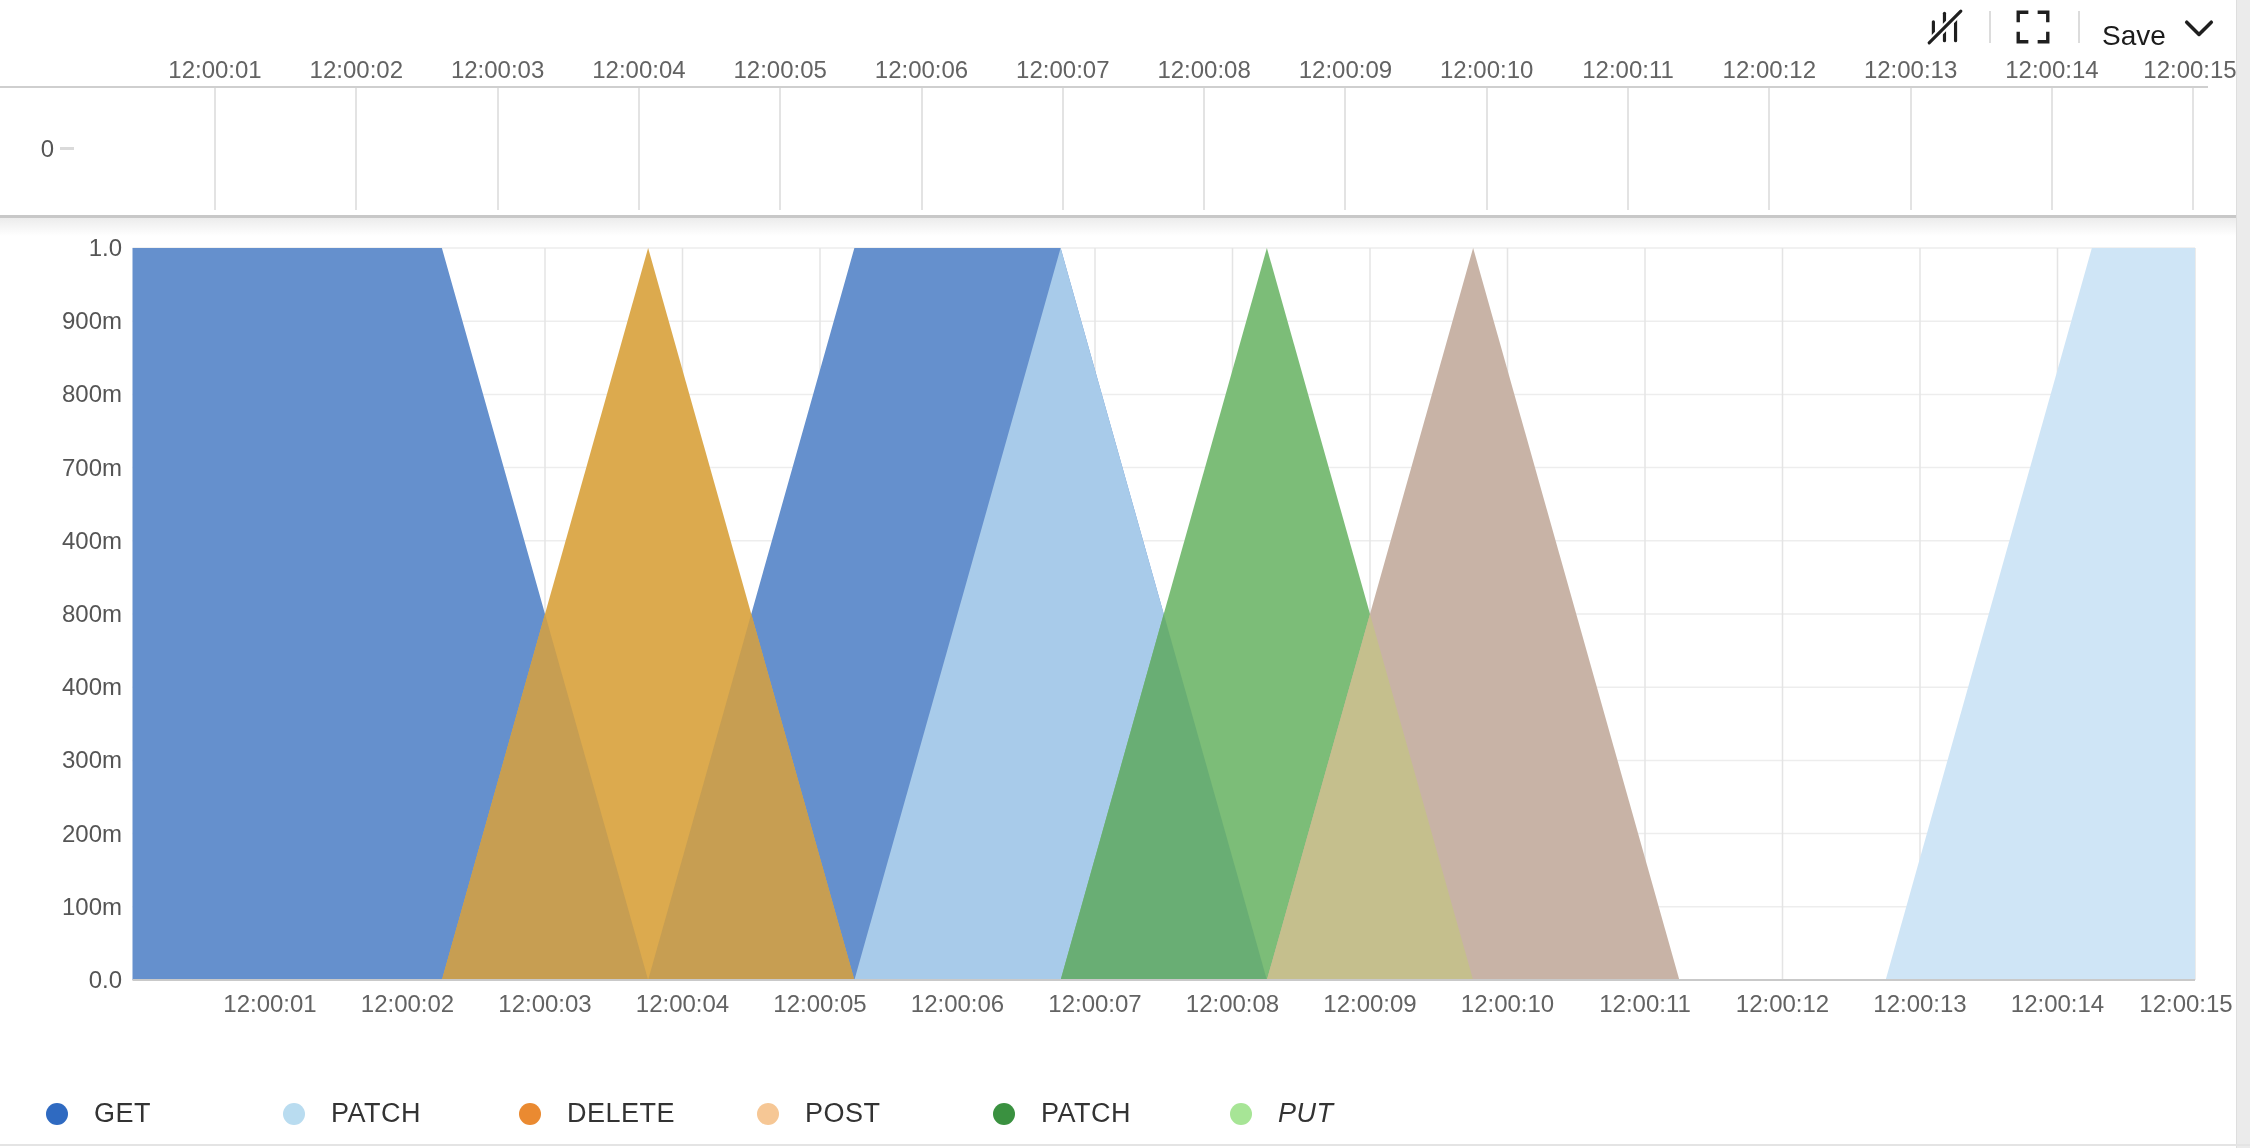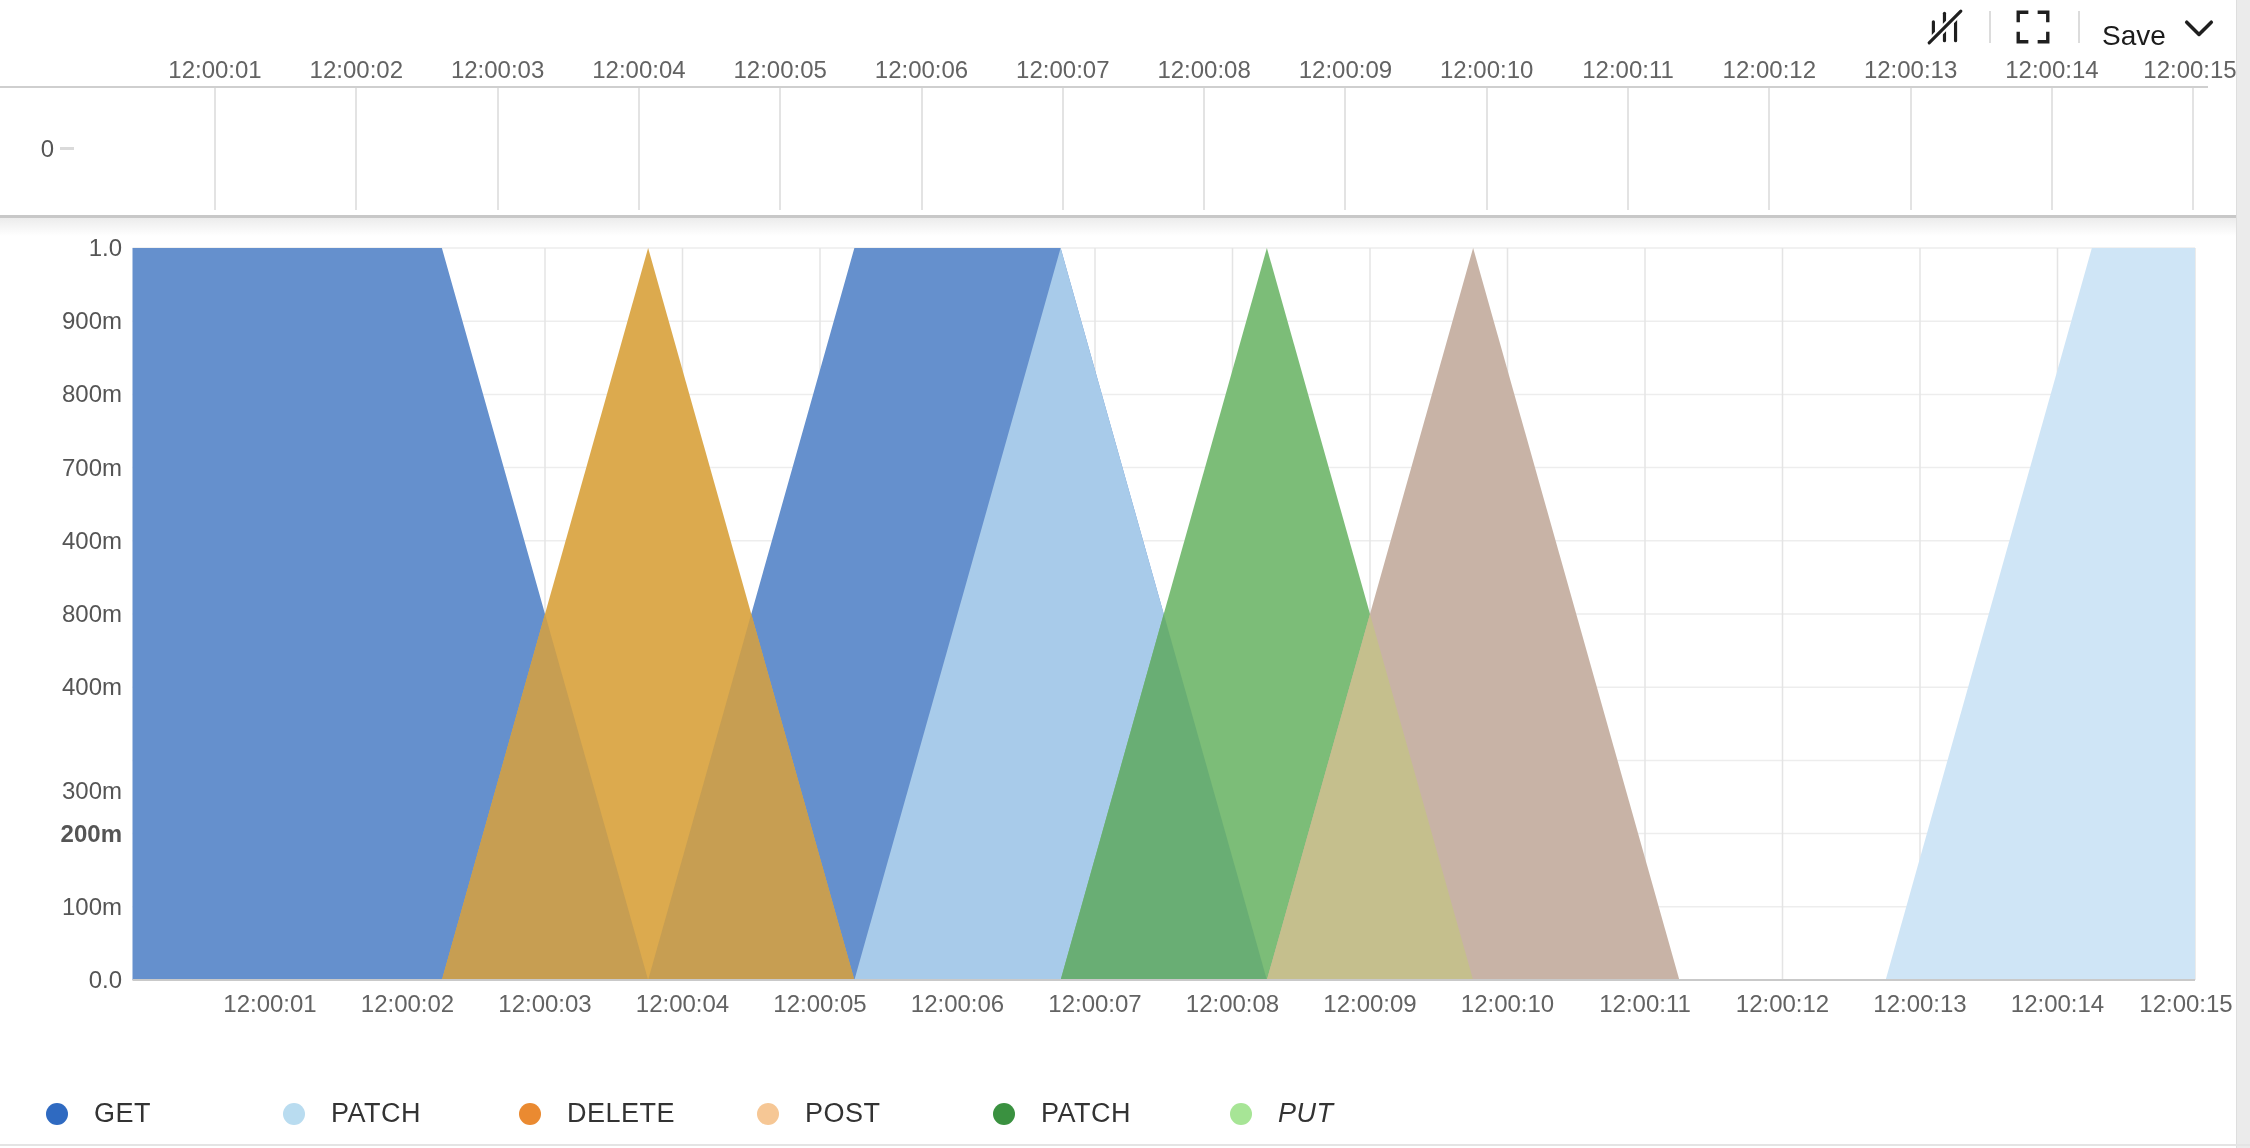--- a/index.html
+++ b/index.html
@@ -141,22 +141,22 @@
       <line x1="132.5" y1="980" x2="2195" y2="980" stroke="#c9c9c9" stroke-width="2"></line>
     </svg>
   <div id="y-labels">
       <div class="y-label" style="left: 30px; top: 248px;">1.0</div>
       <div class="y-label" style="left: 30px; top: 321.2px;">900m</div>
       <div class="y-label" style="left: 30px; top: 394.4px;">800m</div>
       <div class="y-label" style="left: 30px; top: 467.6px;">700m</div>
       <div class="y-label" style="left: 30px; top: 540.8px;">400m</div>
       <div class="y-label" style="left: 30px; top: 614px;">800m</div>
       <div class="y-label" style="left: 30px; top: 687.2px;">400m</div>
-      <div class="y-label" style="left: 30px; top: 760.4px; margin-top: 31px;">300m</div>
-      <div class="y-label" style="left: 30px; top: 833.6px; font-weight: bold;">200m</div>
+      <div class="y-label" style="left: 30px; top: 760.4px;">300m</div>
+      <div class="y-label" style="left: 30px; top: 833.6px;">200m</div>
       <div class="y-label" style="left: 30px; top: 906.8px;">100m</div>
       <div class="y-label" style="left: 30px; top: 980px;">0.0</div>
     </div>
   <div id="x-labels">
       <div class="x-label" style="left: 270px; top: 990px;">12:00:01</div>
       <div class="x-label" style="left: 407.5px; top: 990px;">12:00:02</div>
       <div class="x-label" style="left: 545px; top: 990px;">12:00:03</div>
       <div class="x-label" style="left: 682.5px; top: 990px;">12:00:04</div>
       <div class="x-label" style="left: 820px; top: 990px;">12:00:05</div>
       <div class="x-label" style="left: 957.5px; top: 990px;">12:00:06</div>

